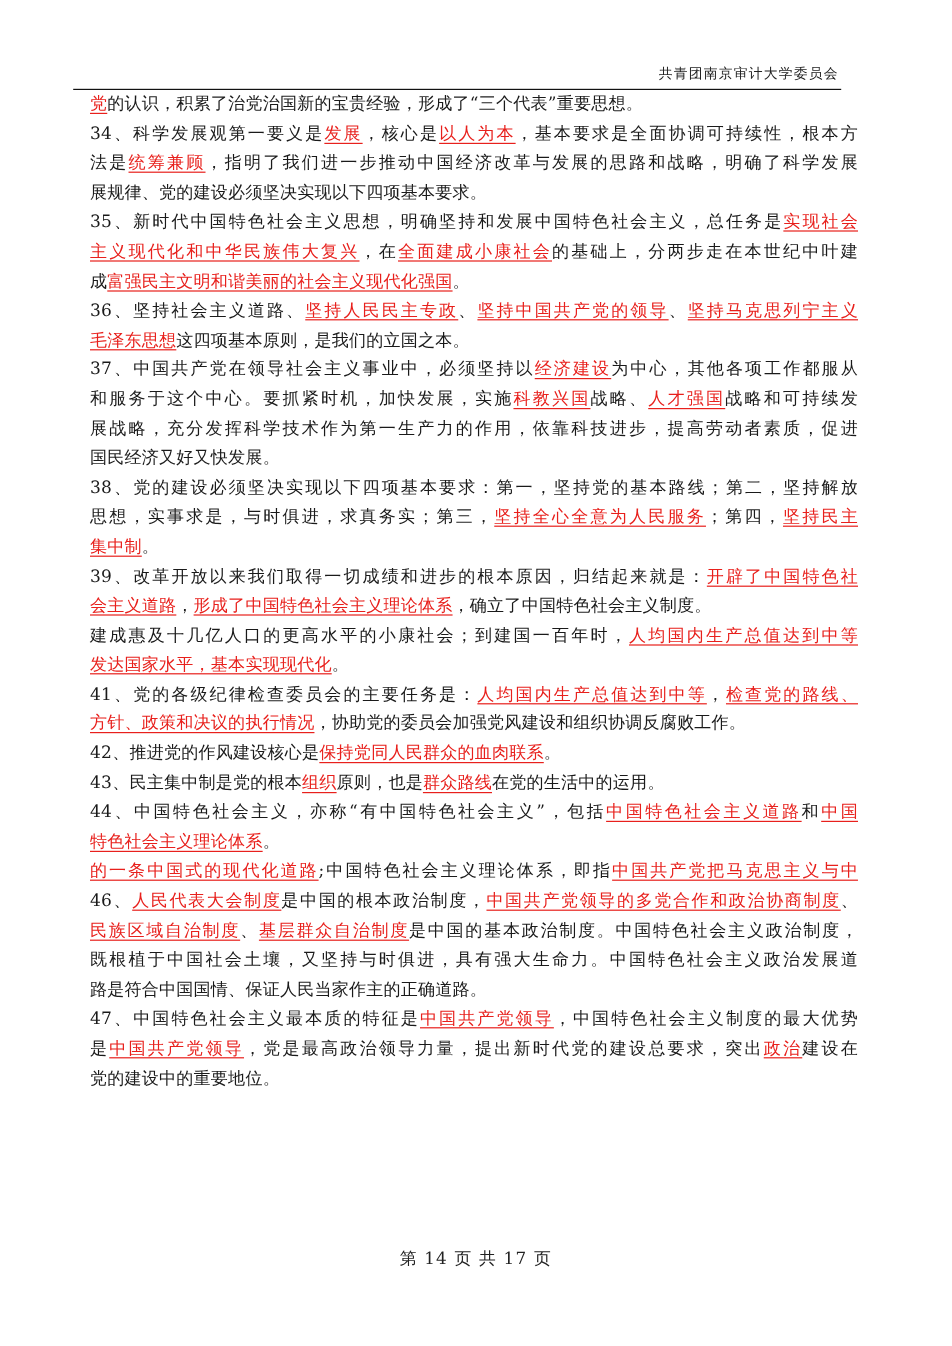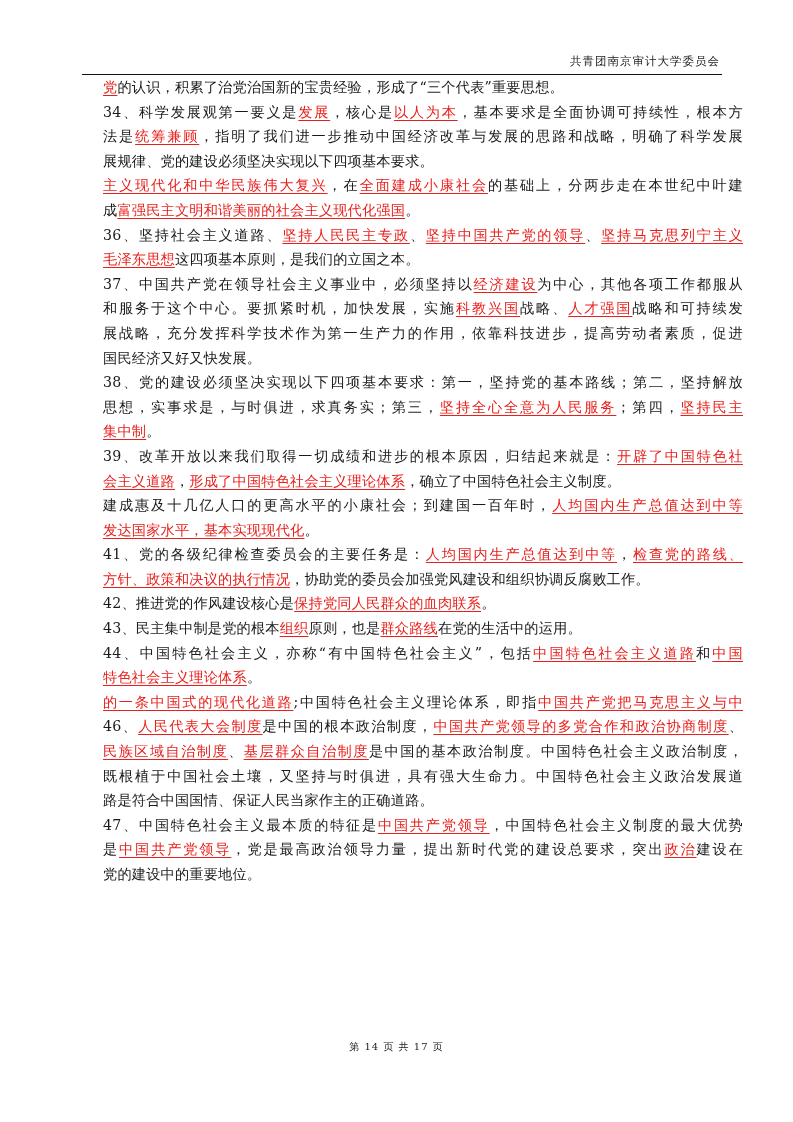--- a/index.html
+++ b/index.html
@@ -1,42 +1,43 @@
 <!DOCTYPE html>
 <html><head>
 <meta charset="utf-8">
 <style>
   html, body { margin: 0; padding: 0; background: #ffffff; }
   body { width: 793px; height: 1122px; position: relative; overflow: hidden;
          font-family: "DejaVu Serif", "Liberation Serif", serif; color: #1a1a1a; }
-  .header { position: absolute; left: 82px; top: 52px; width: 640px; height: 22px;
+  .header { position: absolute; left: 61px; top: 52px; width: 640px; height: 22px;
             border-bottom: 1.5px solid #111; }
   .header-title { position: absolute; right: 2px; top: 2px; font-size: 11.5px;
                   letter-spacing: 1px; color: #222; }
-  .content { position: absolute; left: 75px; top: 75px; width: 640px; margin-left: 28px; }
+  .content { position: absolute; left: 75px; top: 75px; width: 640px; }
   .line { height: 24.6px; line-height: 24.6px; font-size: 14.2px; white-space: nowrap;
           text-align: justify; text-align-last: justify; letter-spacing: 0.2px; }
   .line.last { text-align-last: left; }
   .hl { color: #e8201c; text-decoration: underline; text-decoration-color: #e8201c;
         text-underline-offset: 3px; text-decoration-thickness: 1px; }
   .footer { position: absolute; left: 0; width: 793px; top: 1040px; text-align: center;
-            font-size: 10px; color: #222; letter-spacing: 1px; }
+            font-size: 14px; color: #222; letter-spacing: 1px; }
 </style>
 </head>
 <body>
 
 <div class="header">
   <span class="header-title">共青团南京审计大学委员会</span>
 </div>
 
 <div class="content" id="content">
     <div class="line last"><span class="hl">党</span><span>的认识，积累了治党治国新的宝贵经验，形成了“三个代表”重要思想。</span></div>
     <div class="line"><span>34、科学发展观第一要义是</span><span class="hl">发展</span><span>，核心是</span><span class="hl">以人为本</span><span>，基本要求是全面协调可持续性，根本方</span></div>
     <div class="line"><span>法是</span><span class="hl">统筹兼顾</span><span>，指明了我们进一步推动中国经济改革与发展的思路和战略，明确了科学发展</span></div>
     <div class="line last"><span>展规律、党的建设必须坚决实现以下四项基本要求。</span></div>
+    <div class="line"><span>35、新时代中国特色社会主义思想，明确坚持和发展中国特色社会主义，总任务是</span><span class="hl">实现社会</span></div>
     <div class="line"><span class="hl">主义现代化和中华民族伟大复兴</span><span>，在</span><span class="hl">全面建成小康社会</span><span>的基础上，分两步走在本世纪中叶建</span></div>
     <div class="line last"><span>成</span><span class="hl">富强民主文明和谐美丽的社会主义现代化强国</span><span>。</span></div>
     <div class="line"><span>36、坚持社会主义道路、</span><span class="hl">坚持人民民主专政</span><span>、</span><span class="hl">坚持中国共产党的领导</span><span>、</span><span class="hl">坚持马克思列宁主义</span></div>
     <div class="line last"><span class="hl">毛泽东思想</span><span>这四项基本原则，是我们的立国之本。</span></div>
     <div class="line"><span>37、中国共产党在领导社会主义事业中，必须坚持以</span><span class="hl">经济建设</span><span>为中心，其他各项工作都服从</span></div>
     <div class="line"><span>和服务于这个中心。要抓紧时机，加快发展，实施</span><span class="hl">科教兴国</span><span>战略、</span><span class="hl">人才强国</span><span>战略和可持续发</span></div>
     <div class="line"><span>展战略，充分发挥科学技术作为第一生产力的作用，依靠科技进步，提高劳动者素质，促进</span></div>
     <div class="line last"><span>国民经济又好又快发展。</span></div>
     <div class="line"><span>38、党的建设必须坚决实现以下四项基本要求：第一，坚持党的基本路线；第二，坚持解放</span></div>
     <div class="line"><span>思想，实事求是，与时俱进，求真务实；第三，</span><span class="hl">坚持全心全意为人民服务</span><span>；第四，</span><span class="hl">坚持民主</span></div>

